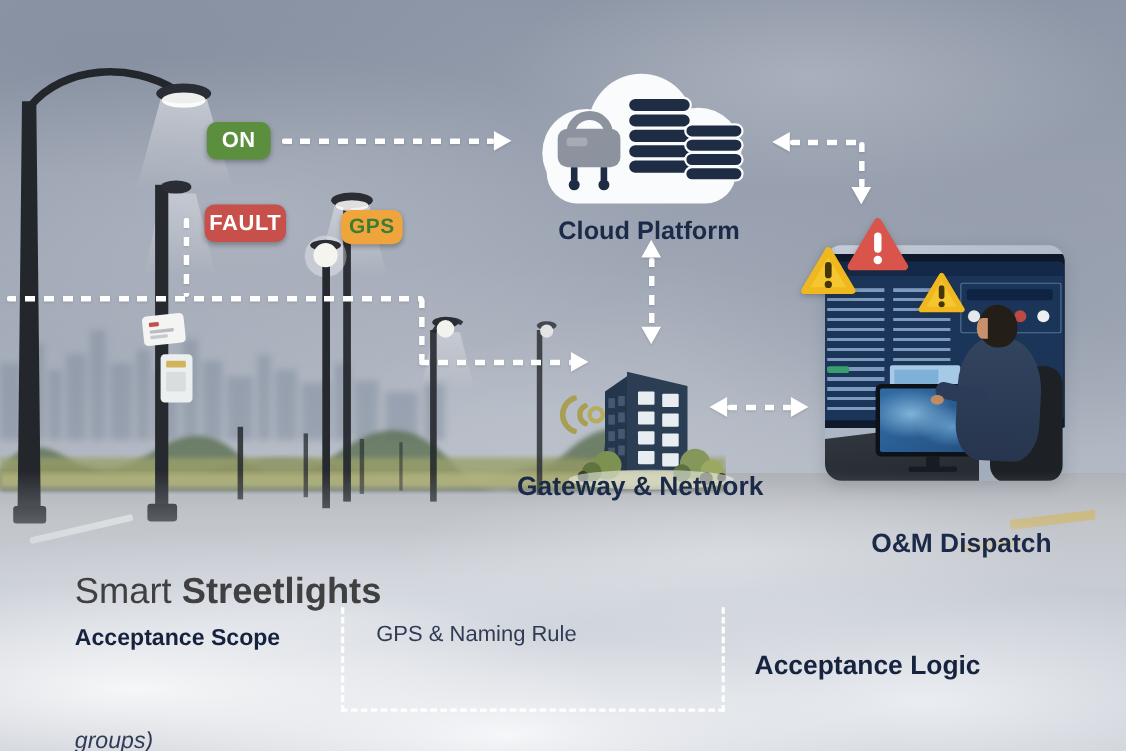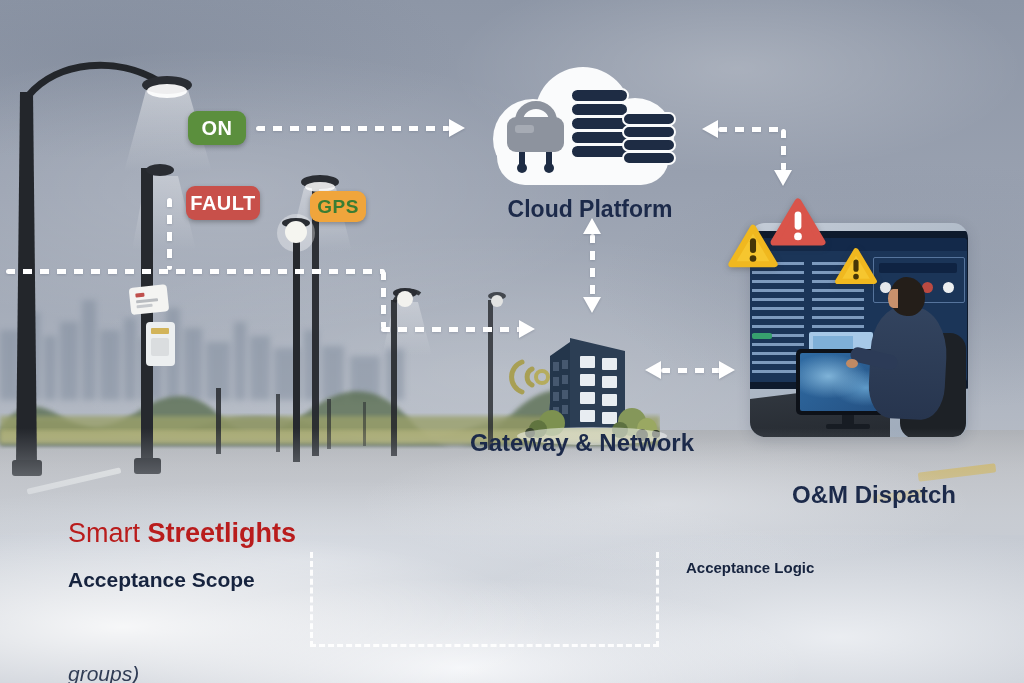--- a/index.html
+++ b/index.html
@@ -91,21 +91,21 @@
     border-radius:8px;transform:rotate(13deg);}
   .person-hand{position:absolute;left:96px;top:136px;width:12px;height:9px;background:#c08a64;border-radius:50%;}
   .person-head{position:absolute;left:140px;top:54px;width:35px;height:39px;background:#241e19;
     border-radius:50% 55% 48% 50%;}
   .person-face{position:absolute;left:138px;top:66px;width:10px;height:19px;background:#c8916c;
     border-radius:50% 0 0 50%;}
 
   .warn{position:absolute;filter:drop-shadow(0 2px 3px rgba(40,40,40,.3));}
 
   
-  .f-title{position:absolute;left:68px;top:518px;font-size:27px;color:#b91c1c;}
+  .f-title{position:absolute;left:68px;top:518px;font-size:33px;color:#404040;}
   .f-title .pre{white-space:pre;font-weight:400;}
   .f-title .b{font-weight:700;}
   .f-h{position:absolute;font-weight:700;font-size:21px;color:#16233e;white-space:nowrap;}
   .f-t{position:absolute;font-size:21px;color:#303c55;white-space:nowrap;}
   .f-box{position:absolute;left:310px;top:552px;width:343px;height:92px;
     border-left:3px dashed rgba(255,255,255,.95);
     border-right:3px dashed rgba(255,255,255,.95);
     border-bottom:3px dashed rgba(255,255,255,.95);}
 </style>
 </head>
@@ -378,16 +378,17 @@
   <div class="nlabel bold" style="left:874px;top:449px;margin-top:32px;">O&amp;M Dispatch</div>
 
   <div class="f-title">
     <span class="pre">Smart </span><span class="b">Streetlights</span>
   </div>
 
   <div class="f-h" style="left:68px;top:568px;">Acceptance Scope</div>
   <div class="f-t" style="left:68px;top:662px;font-style:italic;">groups)</div>
 
   <div class="f-box"></div>
-
-  <div class="f-h" style="left:686px;top:559px;font-size:15px;">Acceptance Logic</div>
+  <div class="f-t" style="left:342px;top:566px;font-size:20px;">GPS &amp; Naming Rule</div>
+
+  <div class="f-h" style="left:686px;top:592px;font-size:24px;">Acceptance Logic</div>
 
 </div>
 
 </body></html>

